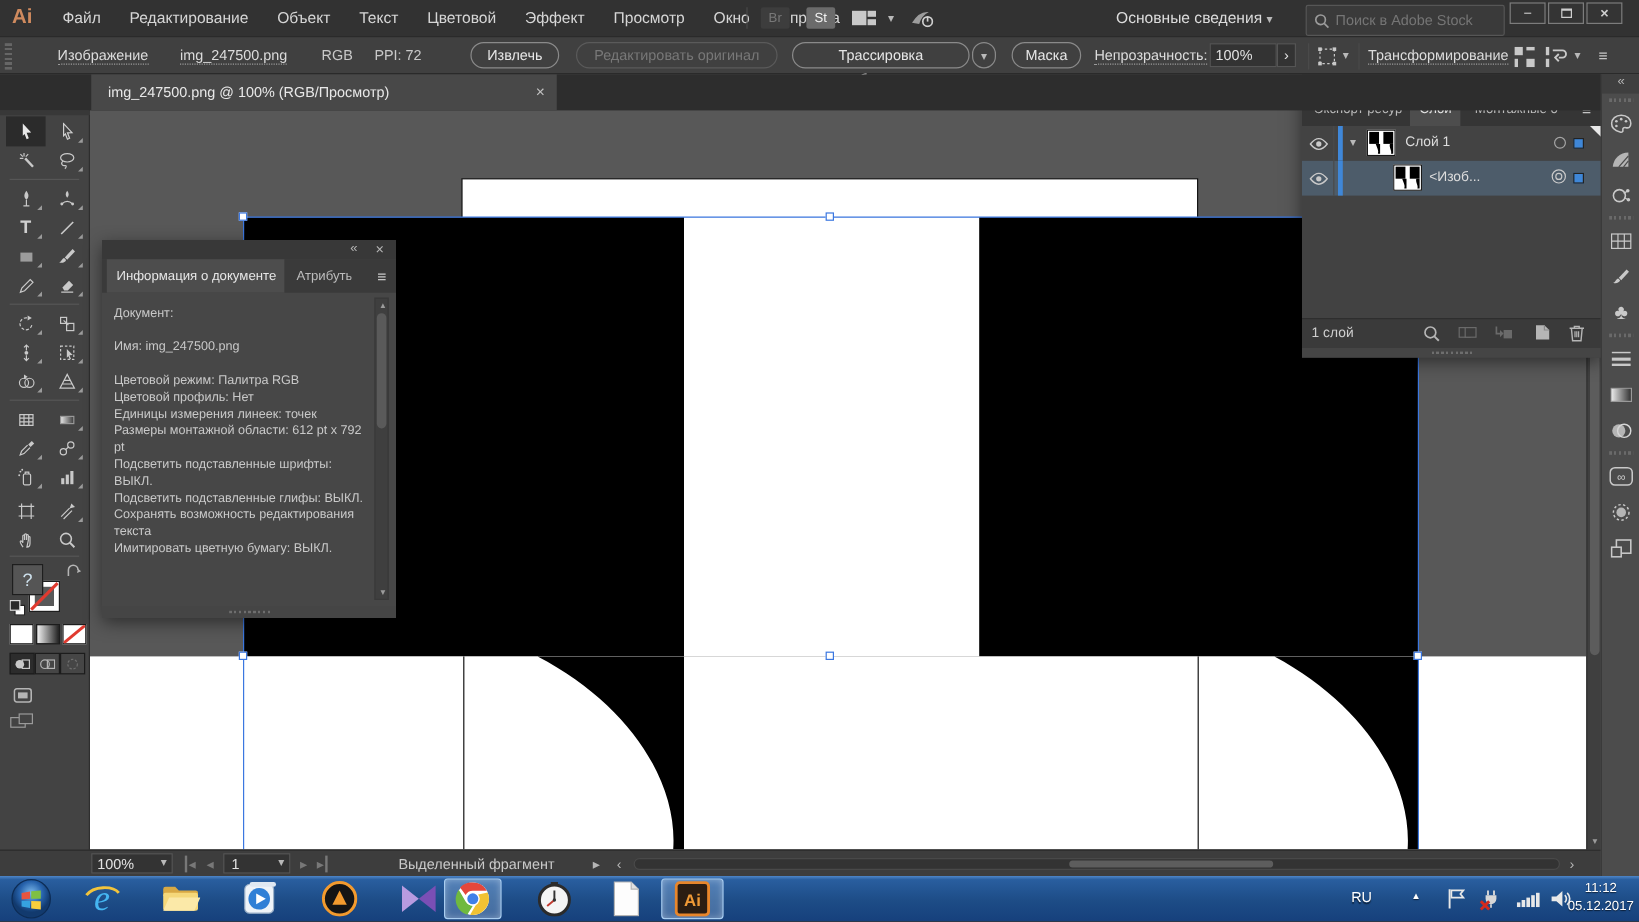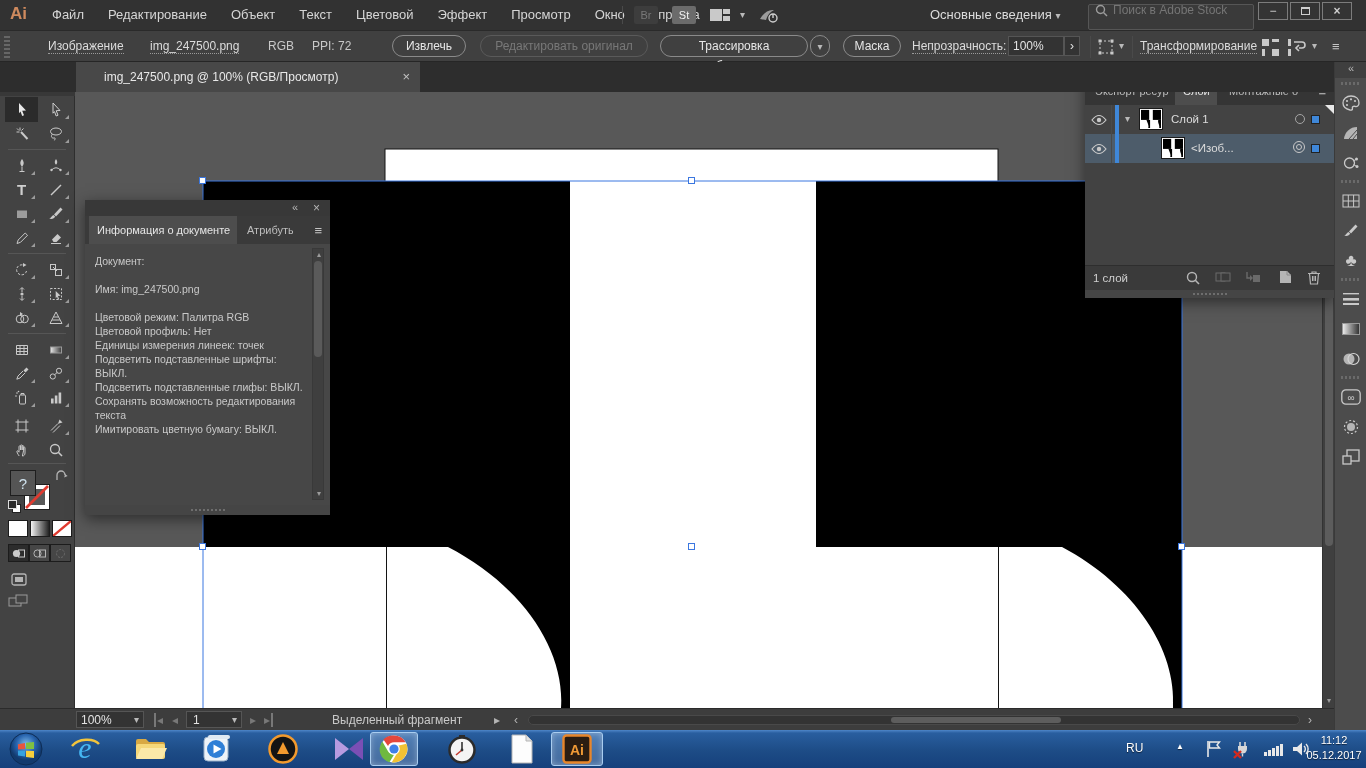--- a/index.html
+++ b/index.html
@@ -8,33 +8,33 @@
 .app{position:relative;width:1366px;height:768px;background:#585858}
 
 .menubar{left:0;top:0;width:1366px;height:30px;background:#323232;color:#d6d6d6;font-size:13px;z-index:20}
 .ailogo{left:10px;top:4px;color:#cf8a5e;font-weight:bold;font-size:17px}
 .menuitems{left:40px;top:0;height:30px;line-height:30px;white-space:nowrap}
 .menuitems span{display:inline-block;padding:0 12px;cursor:default}
 .badge{width:24px;height:18px;top:6px;text-align:center;line-height:18px;font-size:11px;border-radius:2px}
 .vsep{width:1px;background:#4a4a4a}
 .wsp{top:0;height:30px;line-height:30px;color:#dcdcdc}
 .chev{color:#b9b9b9;font-size:10px}
-.searchbox{left:1088px;top:4px;width:166px;height:22px;background:#3a3a3a;border:1px solid #565656;border-radius:2px;color:#9b9b9b;font-size:12px;display:flex;align-items:flex-end;padding:12px 6px;gap:5px}
+.searchbox{left:1088px;top:4px;width:166px;height:22px;background:#3a3a3a;border:1px solid #565656;border-radius:2px;color:#9b9b9b;font-size:12px;display:flex;align-items:center;padding:12px 6px;gap:5px}
 .searchbox input{background:transparent;border:0;outline:0;color:#bbb;font-size:12px;width:120px;font-family:"Liberation Sans",sans-serif}
 .winbtn{top:2px;width:30px;height:18px;border:1px solid #7c7c7c;background:#343434;color:#cfcfcf;text-align:center;line-height:16px;font-size:12px}
 
 .controlbar{left:0;top:30px;width:1366px;height:32px;background:#404040;border-top:1px solid #2a2a2a;border-bottom:1px solid #262626;color:#dcdcdc;font-size:12px;z-index:20}
 .grip-v{left:4px;top:5px;width:6px;height:22px;background:repeating-linear-gradient(#666 0 2px,transparent 2px 4px)}
 .cb-link{border-bottom:1px dotted #9a9a9a;cursor:pointer}
 .cb-btn{height:22px;border:1px solid #8a8a8a;border-radius:11px;color:#e6e6e6;text-align:center;background:transparent}
 .cb-btn.dis{border-color:#5a5a5a;color:#787878}
 .cb-field{height:20px;background:#333;border:1px solid #555;color:#e3e3e3}
 
 .tabbar{left:0;top:62px;width:1366px;height:30px;background:#2d2d2d;z-index:20}
-.doctab{left:76px;top:0;width:344px;height:30px;background:#484848;color:#e8e8e8;font-size:12px;line-height:30px;padding-left:28px}
+.doctab{left:76px;top:0;width:388px;height:30px;background:#484848;color:#e8e8e8;font-size:12px;line-height:30px;padding-left:14px}
 .doctab .x{position:absolute;right:10px;top:0;color:#c2c2c2;font-size:13px}
 
 .toolbar{left:0;top:92px;width:75px;height:638px;background:#434343;border-right:1px solid #2e2e2e;z-index:15}
 .tool{position:absolute;width:33px;height:25px;display:flex;align-items:center;justify-content:center}
 .tool.active{background:#2b2b2b}
 .fly::after{content:"";position:absolute;right:3px;bottom:3px;border-left:4px solid transparent;border-bottom:4px solid #9b9b9b}
 .tsep{position:absolute;left:8px;width:58px;height:1px;background:#565656}
 .tchar{color:#cfcfcf;font-size:15px;font-weight:bold}
 
 .canvas{left:75px;top:92px;width:1247px;height:616px;background:#585858;z-index:1}
@@ -671,20 +671,21 @@
       <div class="ptab" style="left:154px;width:54px;height:28px;line-height:28px">Атрибуты</div>
       <div class="ab pmenu" style="right:8px;top:7px">≡</div>
     </div>
     <div class="ab" style="left:0;top:44px;width:245px;height:261px;background:#474747">
       <div class="ab" style="left:10px;top:10px;width:208px">
         <div class="diline" style="margin-bottom:14px">Документ:</div>
         <div class="diline" style="margin-bottom:14px">Имя: img_247500.png</div>
         <div class="diline">Цветовой режим: Палитра RGB</div>
         <div class="diline">Цветовой профиль: Нет</div>
         <div class="diline">Единицы измерения линеек: точек</div>
+        <div class="diline">Размеры монтажной области: 612 pt x 792 pt</div>
         <div class="diline">Подсветить подставленные шрифты: ВЫКЛ.</div>
         <div class="diline">Подсветить подставленные глифы: ВЫКЛ.</div>
         <div class="diline">Сохранять возможность редактирования текста</div>
         <div class="diline">Имитировать цветную бумагу: ВЫКЛ.</div>
       </div>
       <div class="ab" style="right:6px;top:4px;width:12px;height:252px;background:#3f3f3f;border:1px solid #393939">
         <div class="sbarrow" style="margin-top:1px">▴</div>
         <div style="position:absolute;left:1px;top:12px;width:8px;height:96px;background:#5a5a5a;border-radius:4px"></div>
         <div class="sbarrow" style="position:absolute;bottom:1px">▾</div>
       </div>

